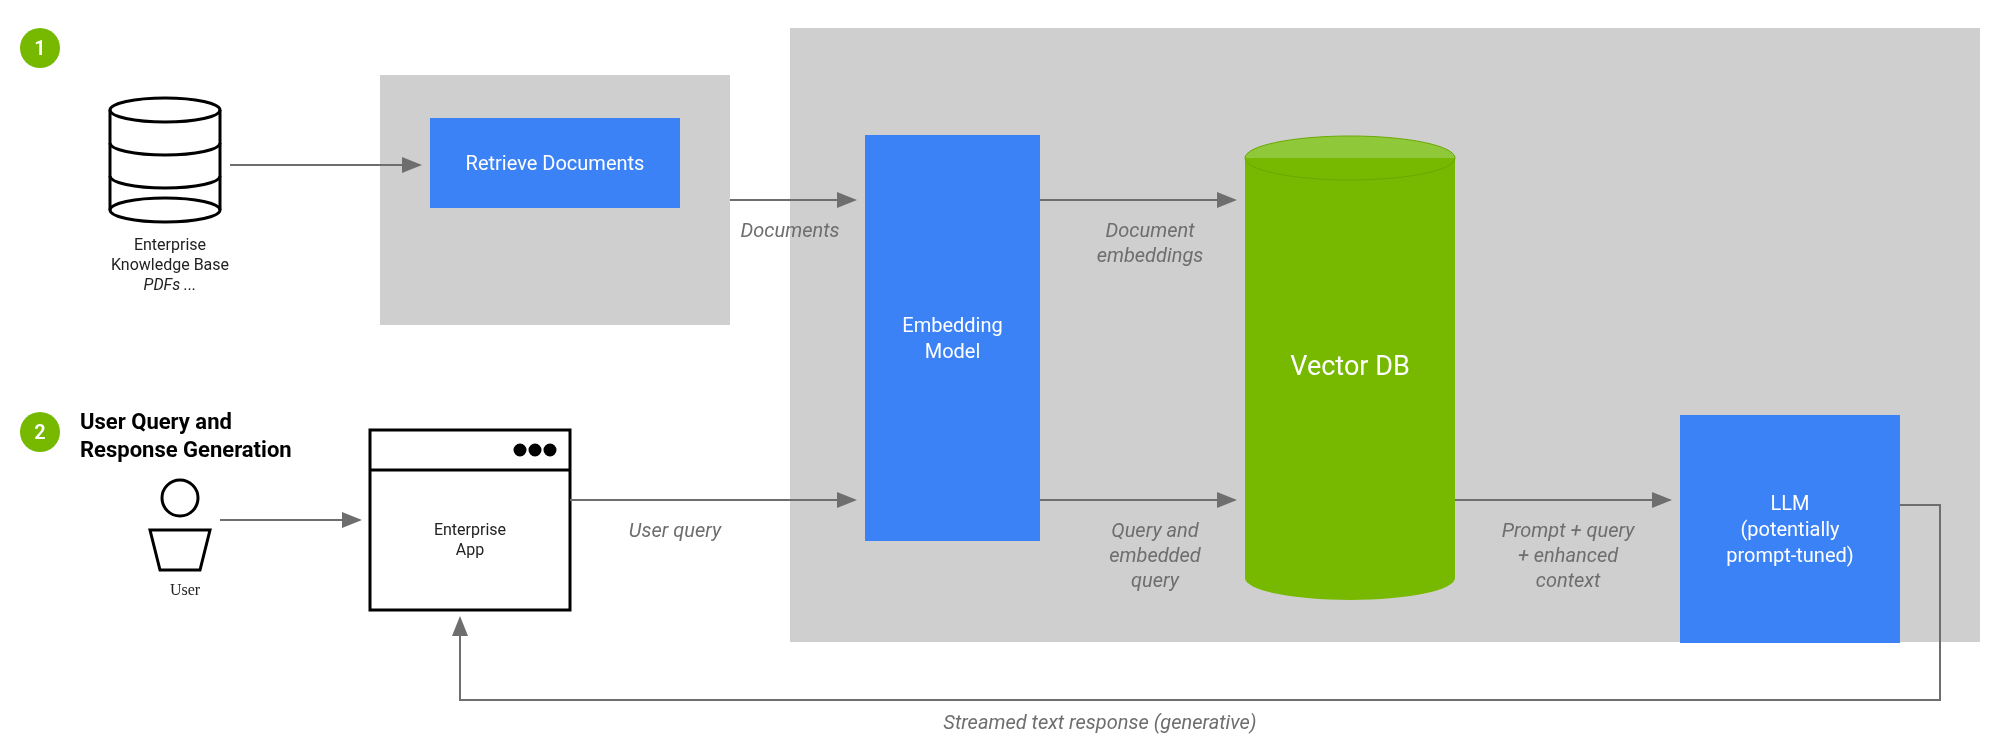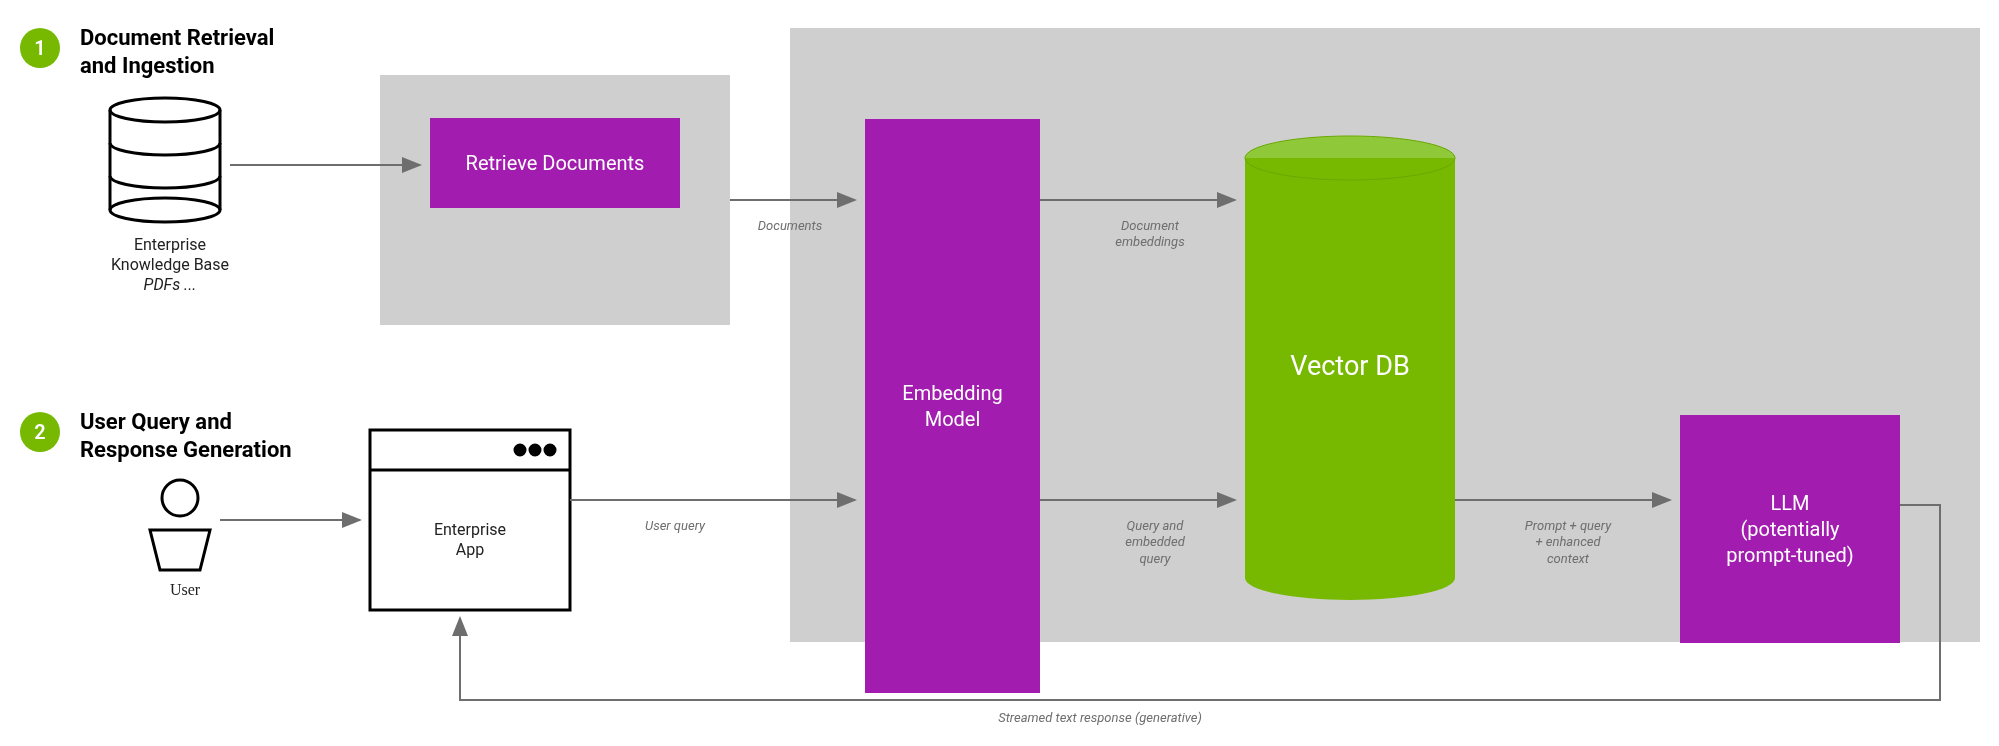--- a/index.html
+++ b/index.html
@@ -34,35 +34,35 @@
       font-size: 22px;
       color: #000;
       line-height: 1.25;
     }
     .gray-panel {
       position: absolute;
       background: #cfcfcf;
     }
     .green-box {
       position: absolute;
-      background: #a21caf;
+      background: #3b82f6;
       color: #fff;
       display: flex;
       align-items: center;
       justify-content: center;
       text-align: center;
       font-size: 20px;
       line-height: 1.3;
       padding: 26px;
     }
     .edge-label {
       position: absolute;
       font-style: italic;
       color: #6e6e6e;
-      font-size: 13px;
+      font-size: 20px;
       text-align: center;
       line-height: 1.25;
     }
     .node-label {
       position: absolute;
       color: #222;
       font-size: 16px;
       text-align: center;
       line-height: 1.25;
     }
@@ -73,22 +73,20 @@
 <body>
 
 <div class="canvas">
 
   <div class="gray-panel" style="left:380px; top:75px; width:350px; height:250px;"></div>
   <div class="gray-panel" style="left:790px; top:28px; width:1190px; height:614px;"></div>
 
   <div class="step-badge" style="left:20px; top:28px;">
     <span>1</span>
   </div>
-  <div class="step-title" style="left:80px; top:24px; white-space: pre-line;">Document Retrieval
-and Ingestion</div>
 
   <div class="step-badge" style="left:20px; top:412px;">
     <span>2</span>
   </div>
   <div class="step-title" style="left:80px; top:408px; white-space: pre-line;">User Query and
 Response Generation</div>
 
   <svg width="1999" height="746">
     <g transform="translate(110,100)" stroke="#000" stroke-width="3" fill="none">
       <ellipse cx="55" cy="10" rx="55" ry="12"></ellipse>
@@ -102,21 +100,21 @@
   <div class="node-label" style="left:90px; top:235px; width:160px;">
     <div>Enterprise</div>
     <div>Knowledge Base</div>
     <div class="italic">PDFs ...</div>
   </div>
 
   <div class="green-box" style="left:430px; top:118px; width:250px; height:90px;">
     <span>Retrieve Documents</span>
   </div>
 
-  <div class="green-box" style="left:865px; top:119px; width:175px; height:574px; white-space: pre-line;">
+  <div class="green-box" style="left:865px; top:135px; width:175px; height:406px; white-space: pre-line;">
     <span>Embedding
 Model</span>
   </div>
 
   <svg width="1999" height="746">
     <g transform="translate(1245,140)">
       <ellipse cx="105" cy="18" rx="105" ry="22" fill="#8fc93a"></ellipse>
       <rect x="0" y="18" width="210" height="420" fill="#76b900"></rect>
       <ellipse cx="105" cy="438" rx="105" ry="22" fill="#76b900"></ellipse>
       <ellipse cx="105" cy="18" rx="105" ry="22" fill="none" stroke="#6aa800" stroke-width="1"></ellipse>

